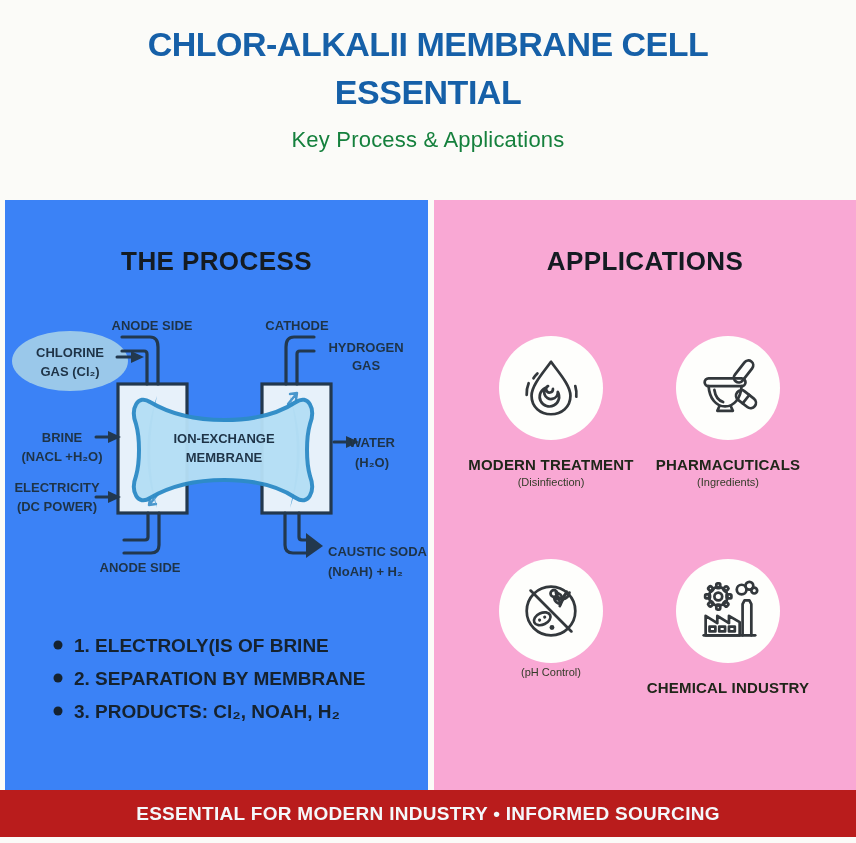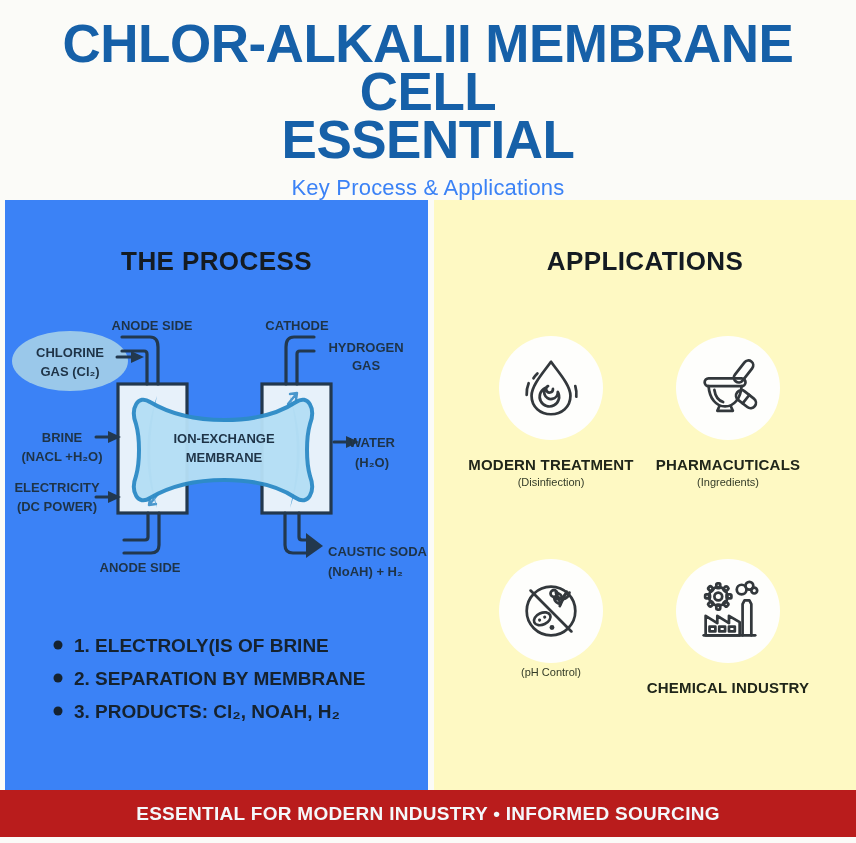--- a/index.html
+++ b/index.html
@@ -5,33 +5,33 @@
   html,body{margin:0;padding:0;}
   body{
     width:856px;height:843px;position:relative;overflow:hidden;
     background:#fbfbf8;
     font-family:"Liberation Sans","DejaVu Sans",sans-serif;
   }
   
   .header{position:absolute;top:0;left:0;width:856px;height:200px;text-align:center;}
   .title{
     margin-top:20px;
-    font-size:53px;font-weight:bold;line-height:48px;
+    font-size:34px;font-weight:bold;line-height:48px;
     color:#1660a8;letter-spacing:-0.5px;
   }
   .subtitle{
-    margin-top:11px;font-size:22px;color:#3b82f6;letter-spacing:0.2px;
+    margin-top:11px;font-size:22px;color:#15803d;letter-spacing:0.2px;
   }
   
   .panels{position:absolute;top:200px;left:0;width:856px;height:590px;display:flex;}
   .left-panel{
     margin-left:5px;width:423px;height:590px;background:#3b82f6;position:relative;flex:none;
   }
   .divider{width:6px;height:590px;background:#fbfbf8;flex:none;}
-  .right-panel{flex:1;height:590px;background:#fef9c3;position:relative;}
+  .right-panel{flex:1;height:590px;background:#f9a8d4;position:relative;}
   .panel-heading{
     position:absolute;top:46px;left:0;width:100%;text-align:center;
     font-size:26px;font-weight:bold;color:#141b22;letter-spacing:0.4px;
   }
   .diagram-svg{position:absolute;top:0;left:0;}
   
   .app-card{position:absolute;width:200px;text-align:center;}
   .app-circle{
     width:104px;height:104px;border-radius:50%;background:#fefefc;
     margin:0 auto;display:flex;align-items:center;justify-content:center;

